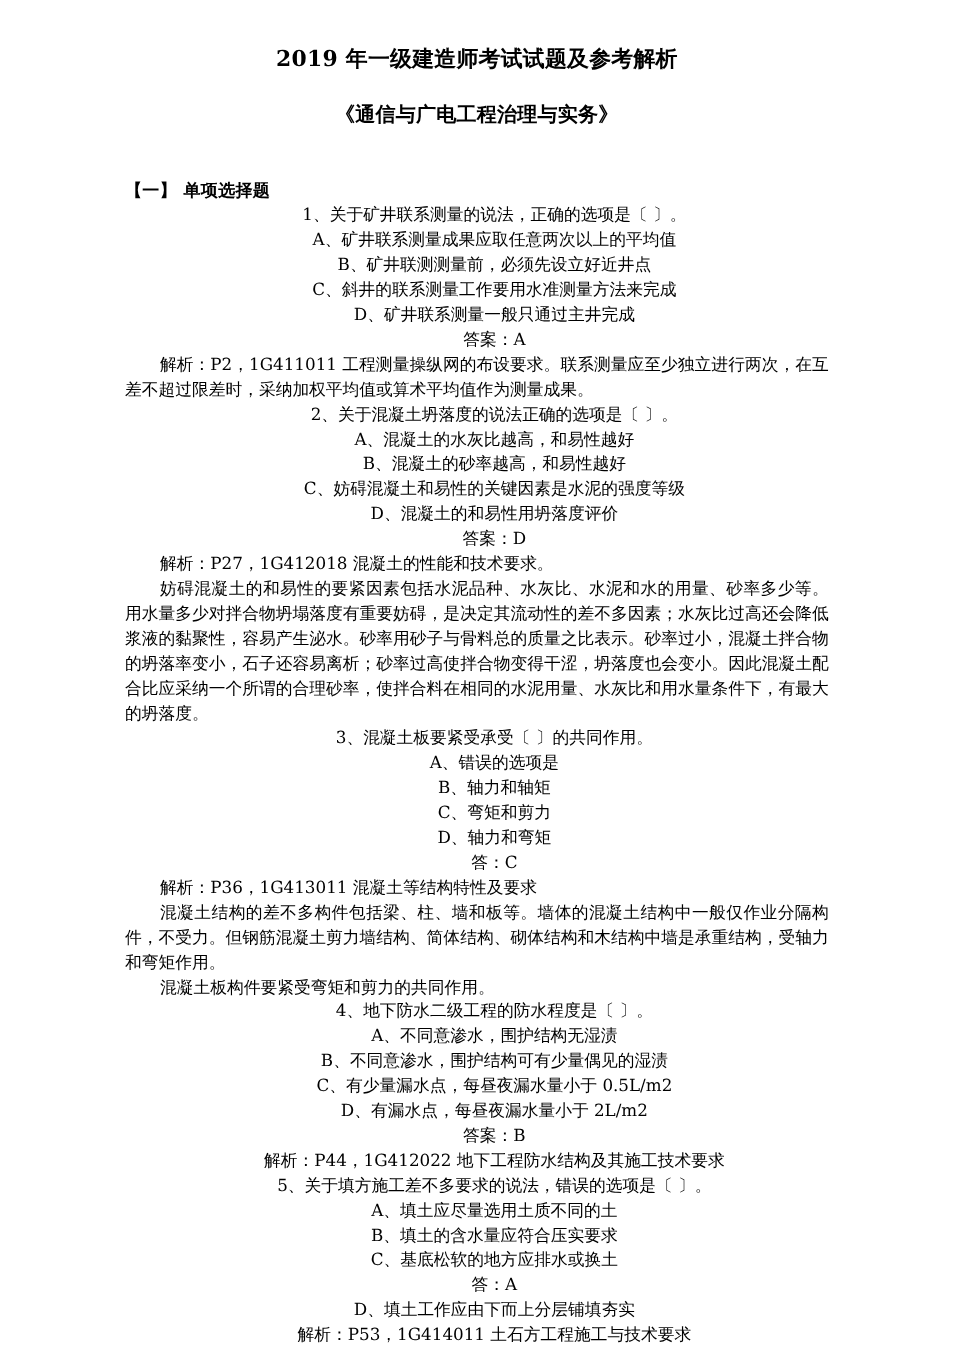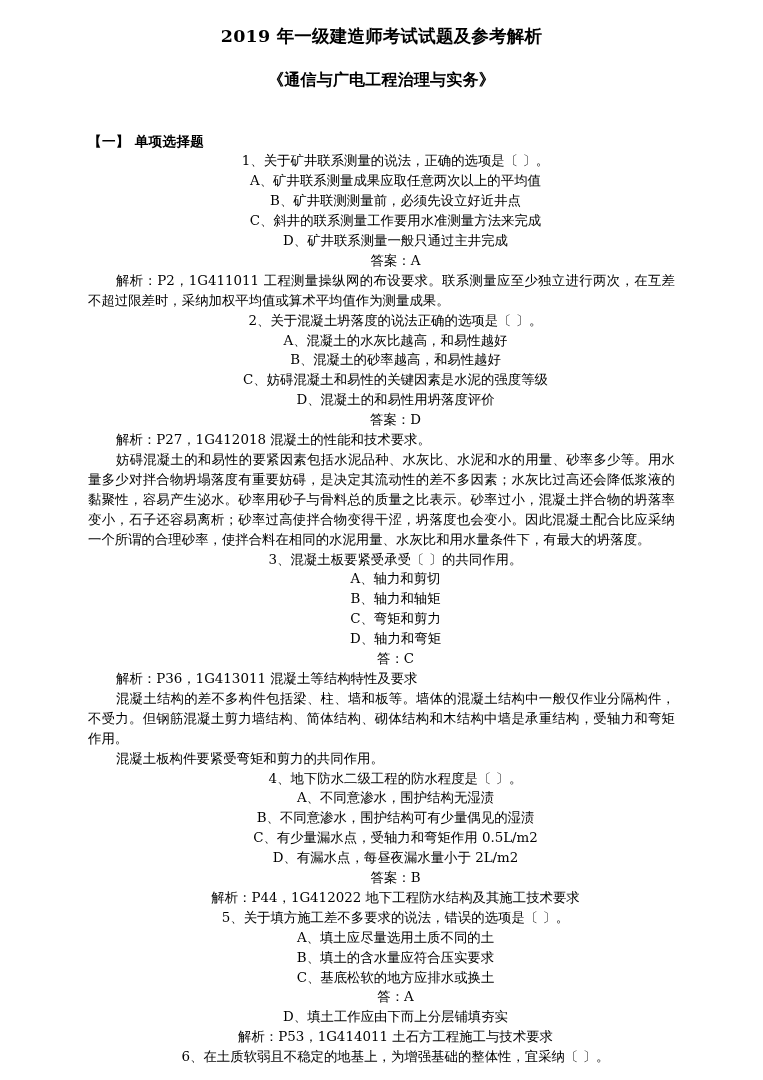--- a/index.html
+++ b/index.html
@@ -14,21 +14,21 @@
     font-family: "DejaVu Serif", "Liberation Serif", serif;
     color: #000000;
     -webkit-font-smoothing: antialiased;
   }
 
   .page {
     position: relative;
     width: 763px;
     height: 1080px;
     box-sizing: border-box;
-    padding: 0;
+    padding: 12px;
   }
 
   .doc-title {
     text-align: center;
     font-weight: bold;
     font-size: 17.5px;
     line-height: 1;
     margin: 0;
     padding-top: 28px;
     letter-spacing: 0.2px;
@@ -109,35 +109,35 @@
       <div class="ln single ind">B、混凝土的砂率越高，和易性越好</div>
       <div class="ln single ind">C、妨碍混凝土和易性的关键因素是水泥的强度等级</div>
       <div class="ln single ind">D、混凝土的和易性用坍落度评价</div>
       <div class="ln single ind">答案：D</div>
       <div class="ln ind">解析：P27，1G412018 混凝土的性能和技术要求。</div>
       <div class="ln ind">妨碍混凝土的和易性的要紧因素包括水泥品种、水灰比、水泥和水的用量、砂率多少等。用水量多少对拌合物坍塌落度有重要妨碍，是决定其流动性的差不多因素；水灰比过高还会降低浆液的黏聚性，容易产生泌水。砂率用砂子与骨料总的质量之比表示。砂率过小，混凝土拌合物的坍落率变小，石子还容易离析；砂率过高使拌合物变得干涩，坍落度也会变小。因此混凝土配合比应采纳一个所谓的合理砂率，使拌合料在相同的水泥用量、水灰比和用水量条件下，有最大的坍落度。</div>
     </div>
 
     <div>
       <div class="ln single ind">3、混凝土板要紧受承受〔   〕的共同作用。</div>
-      <div class="ln single ind">A、轴力和剪切</div>
+      <div class="ln single ind">A、错误的选项是</div>
       <div class="ln single ind">B、轴力和轴矩</div>
       <div class="ln single ind">C、弯矩和剪力</div>
       <div class="ln single ind">D、轴力和弯矩</div>
       <div class="ln single ind">答：C</div>
       <div class="ln ind">解析：P36，1G413011 混凝土等结构特性及要求</div>
       <div class="ln ind">混凝土结构的差不多构件包括梁、柱、墙和板等。墙体的混凝土结构中一般仅作业分隔构件，不受力。但钢筋混凝土剪力墙结构、简体结构、砌体结构和木结构中墙是承重结构，受轴力和弯矩作用。</div>
       <div class="ln ind">混凝土板构件要紧受弯矩和剪力的共同作用。</div>
     </div>
 
     <div>
       <div class="ln single ind">4、地下防水二级工程的防水程度是〔   〕。</div>
       <div class="ln single ind">A、不同意渗水，围护结构无湿渍</div>
       <div class="ln single ind">B、不同意渗水，围护结构可有少量偶见的湿渍</div>
-      <div class="ln single ind">C、有少量漏水点，受轴力和弯矩作用 0.5L/m2</div>
+      <div class="ln single ind">C、有少量漏水点，每昼夜漏水量小于 0.5L/m2</div>
       <div class="ln single ind">D、有漏水点，每昼夜漏水量小于 2L/m2</div>
       <div class="ln single ind">答案：B</div>
       <div class="ln single ind">解析：P44，1G412022 地下工程防水结构及其施工技术要求</div>
     </div>
 
     <div>
       <div class="ln single ind">5、关于填方施工差不多要求的说法，错误的选项是〔  〕。</div>
       <div class="ln single ind">A、填土应尽量选用土质不同的土</div>
       <div class="ln single ind">B、填土的含水量应符合压实要求</div>
       <div class="ln single ind">C、基底松软的地方应排水或换土</div>

